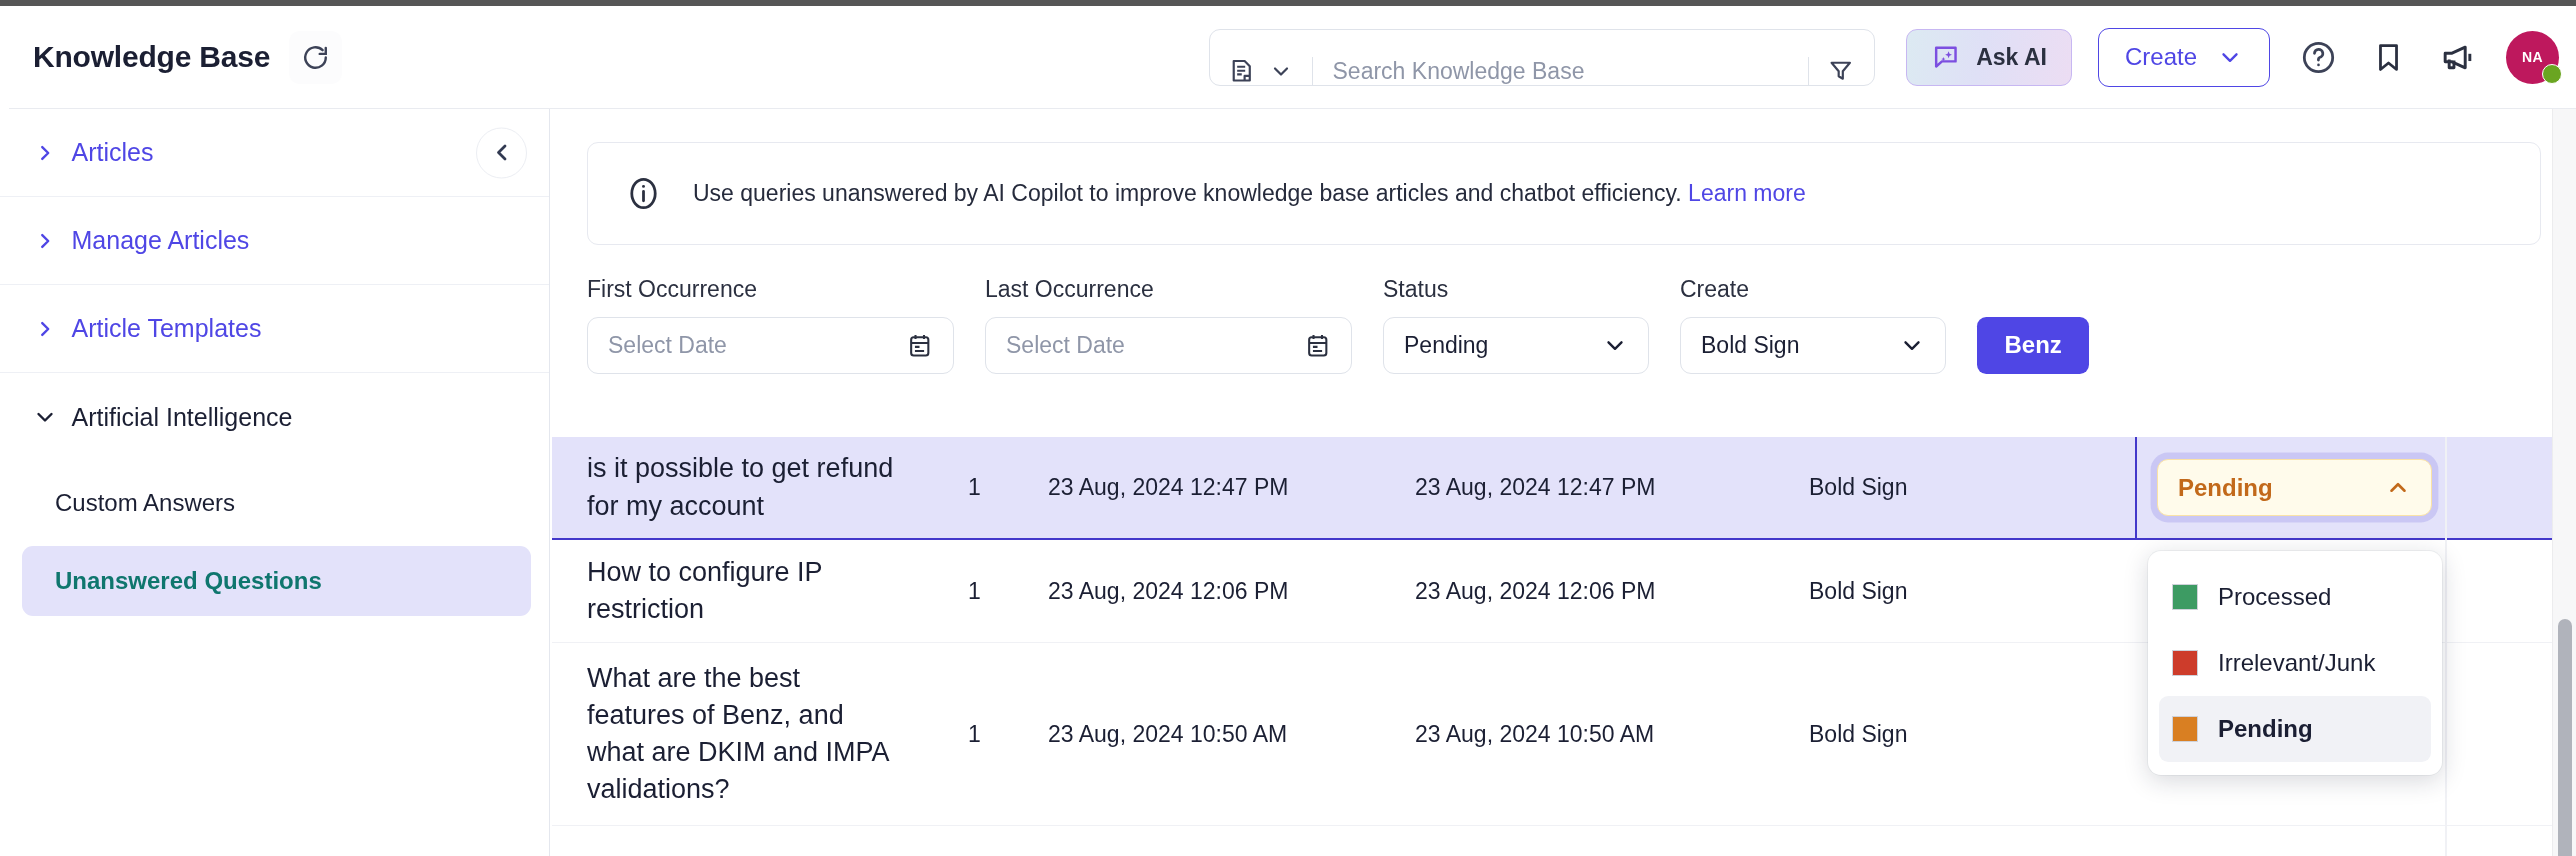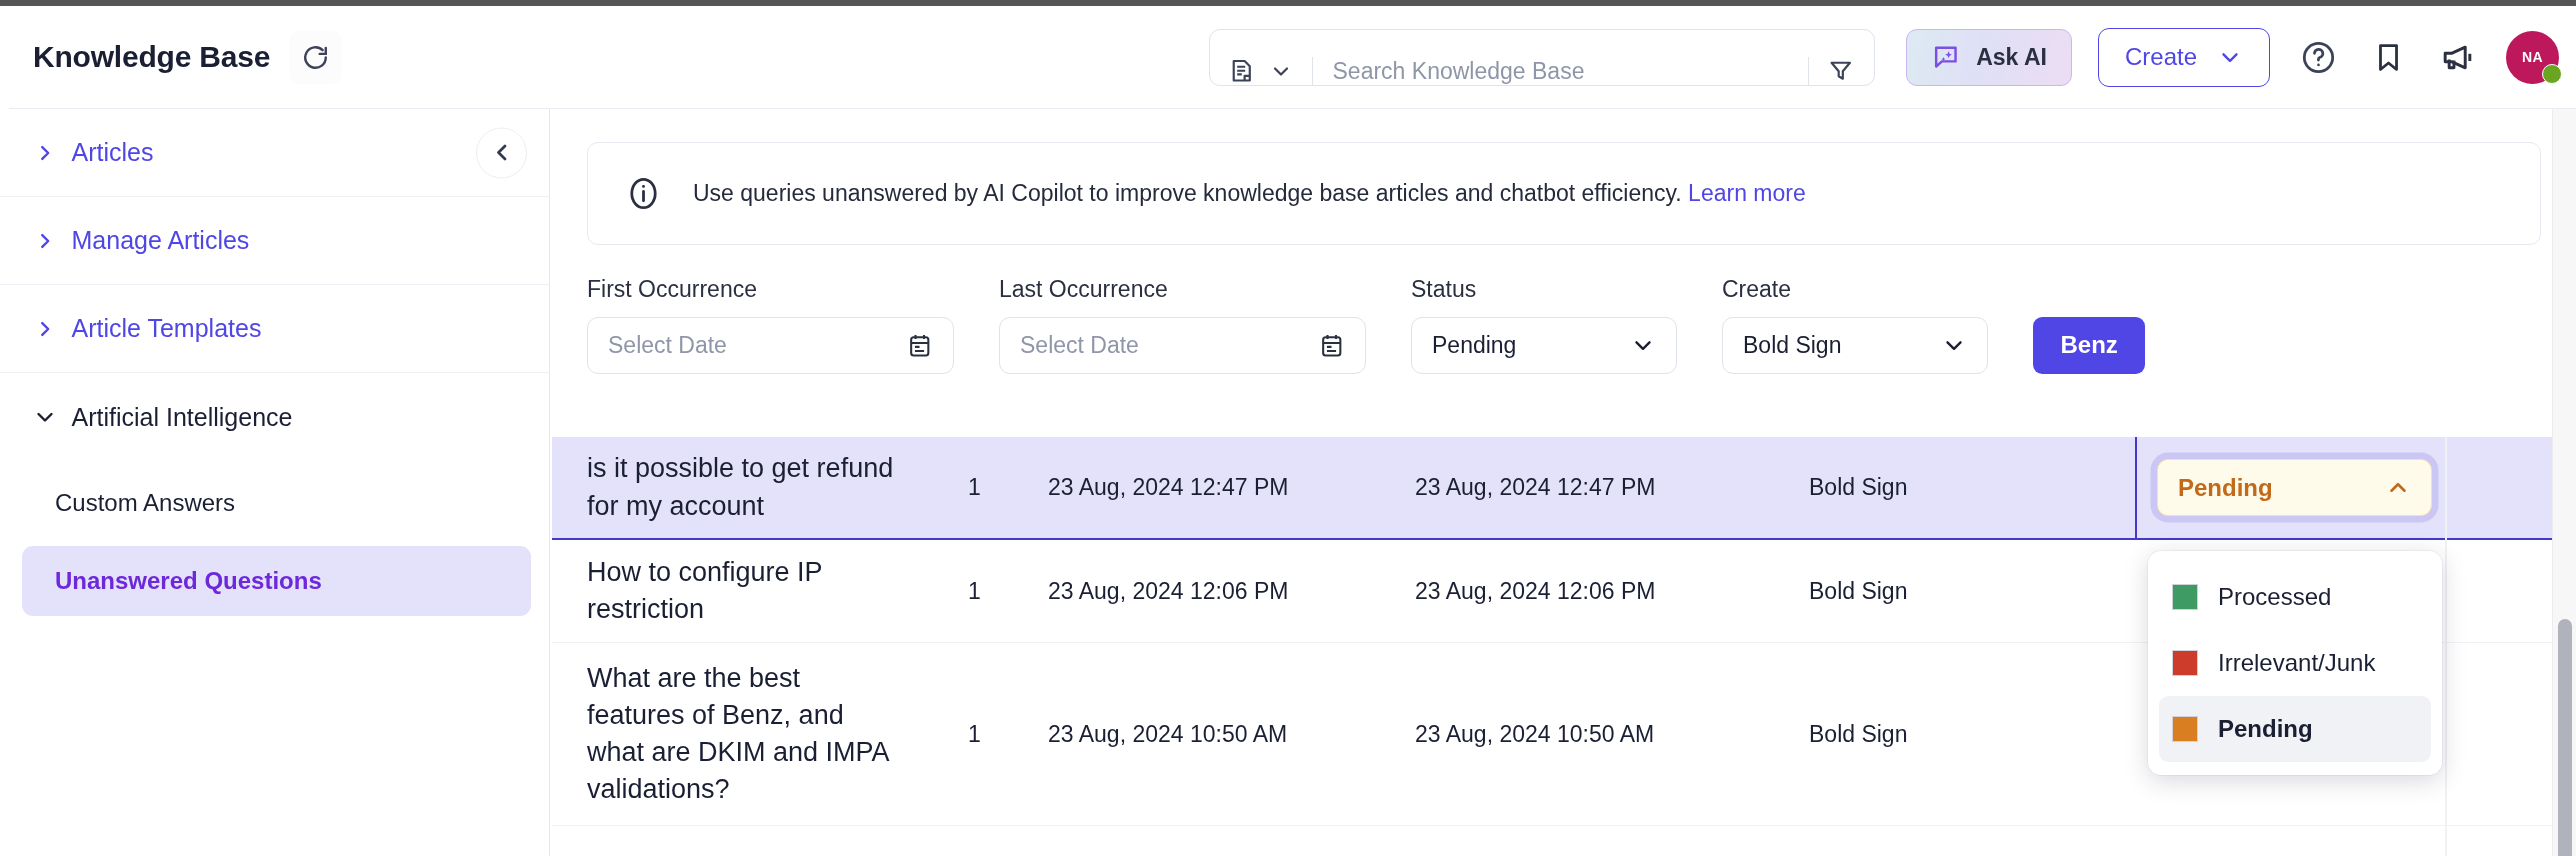--- a/index.html
+++ b/index.html
@@ -155,21 +155,21 @@
     height: 70px;
     display: flex; align-items: center;
     margin: 7.3px 18.3px 0 22px;
     padding-left: 33px;
     border-radius: 11px;
     font-size: 24px;
     color: #1b1f33;
     cursor: pointer;
     white-space: nowrap;
   }
-  .sub-item.active { background: #e3e2fa; color: #6d28d9; font-weight: 600; }
+  .sub-item.active { background: #e3e2fa; color: #0f766e; font-weight: 600; }
 
   
   .main {
     position: absolute; top: 103px; left: 552px;
     width: 2024px; height: 754px;
     background: #ffffff;
     overflow: hidden;
   }
   .banner {
     margin: 33px 35px 0 35px;
@@ -183,21 +183,21 @@
   .banner-text {
     margin-left: 31px;
     font-size: 23px; color: #262b3c;
     white-space: nowrap;
   }
   .banner-link { color: #4f46e5; text-decoration: none; cursor: pointer; }
 
   
   .filters {
     margin: 31px 0 17px 35px;
-    display: flex; align-items: flex-end; gap: 45px;
+    display: flex; align-items: flex-end; gap: 31px;
   }
   .filter-field { display: flex; flex-direction: column; }
   .filter-label {
     font-size: 23px; color: #2b3040; margin-bottom: 13.8px;
     white-space: nowrap;
   }
   .field-box {
     height: 57px;
     border: 1.8px solid #dfe3ea; border-radius: 11px;
     display: flex; align-items: center;

